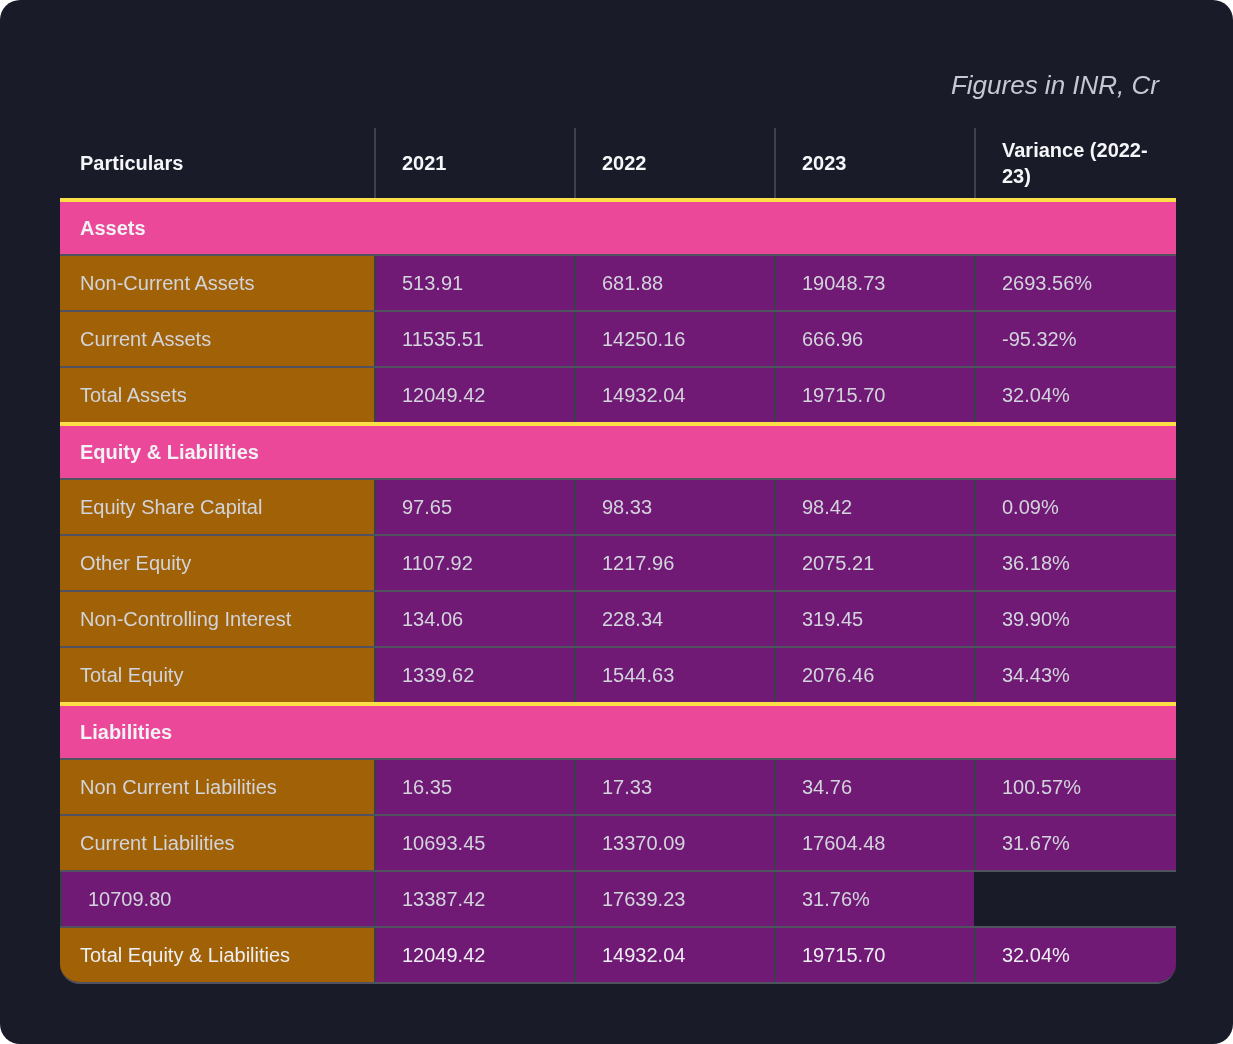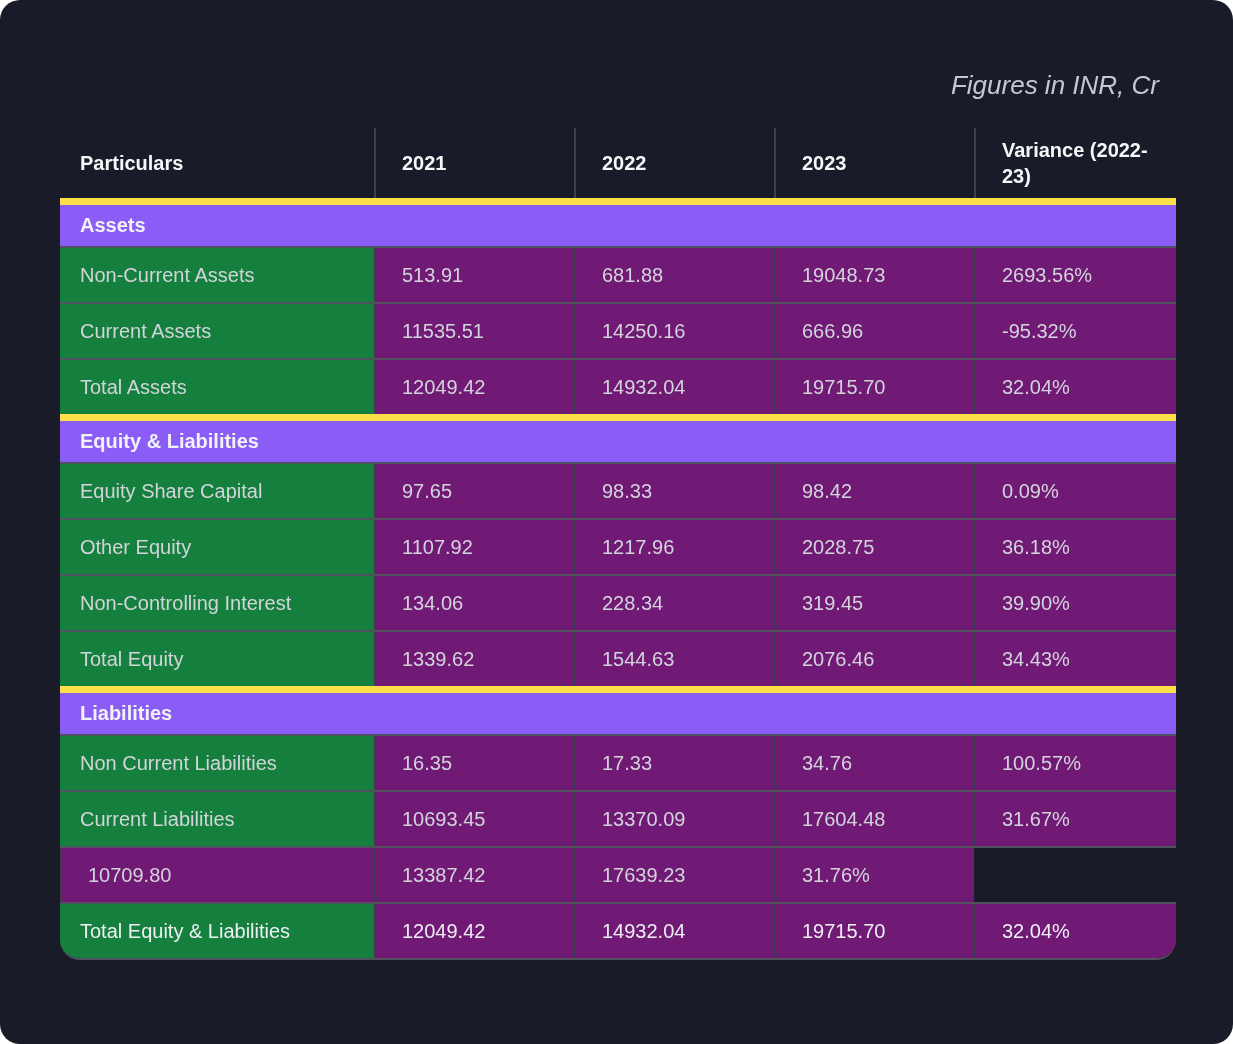--- a/index.html
+++ b/index.html
@@ -29,37 +29,37 @@
     height:70px;box-sizing:border-box;
   }
   .th{
     display:flex;align-items:center;
     padding-left:26px;padding-right:28px;box-sizing:border-box;
     color:#f5f6f8;font-weight:bold;font-size:20px;line-height:26px;
   }
   .th:first-child{padding-left:20px;}
   .th + .th{border-left:2px solid #3d414d;}
   .section-row{
-    height:48px;box-sizing:border-box;
-    border-top:7px solid #fde047;
+    height:56px;box-sizing:border-box;
+    border-top:4px solid #fde047;
     display:flex;align-items:center;padding-left:20px;
     color:#f0f2f5;font-weight:bold;font-size:20px;
-    background:#8b5cf6;
+    background:#ec4899;
   }
   .row{
     display:grid;grid-template-columns:314px 200px 200px 200px 202px;
     height:56px;box-sizing:border-box;
     border-top:2px solid #50535f;
   }
   .cell{
     display:flex;align-items:center;box-sizing:border-box;
     font-size:20px;color:#d2d4db;
   }
   .cell.label{
-    background:#15803d;padding-left:20px;
+    background:#a16207;padding-left:20px;
   }
   .cell.value{
     background:#701a75;padding-left:26px;
     border-left:2px solid #3a3e4a;
   }
   .row.bold .cell{font-weight:normal;color:#edeff3;}
 </style>
 </head>
 <body>
 
@@ -102,21 +102,21 @@
           <div class="cell label">Equity Share Capital</div>
           <div class="cell value">97.65</div>
           <div class="cell value">98.33</div>
           <div class="cell value">98.42</div>
           <div class="cell value">0.09%</div>
         </div>
         <div class="row">
           <div class="cell label">Other Equity</div>
           <div class="cell value">1107.92</div>
           <div class="cell value">1217.96</div>
-          <div class="cell value">2028.75</div>
+          <div class="cell value">2075.21</div>
           <div class="cell value">36.18%</div>
         </div>
         <div class="row">
           <div class="cell label">Non-Controlling Interest</div>
           <div class="cell value">134.06</div>
           <div class="cell value">228.34</div>
           <div class="cell value">319.45</div>
           <div class="cell value">39.90%</div>
         </div>
         <div class="row">

